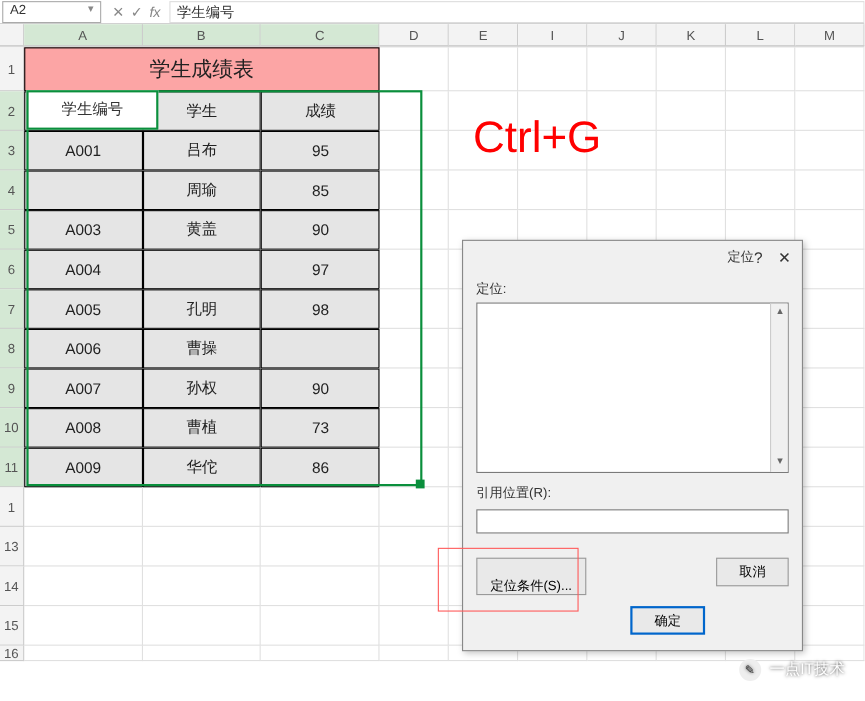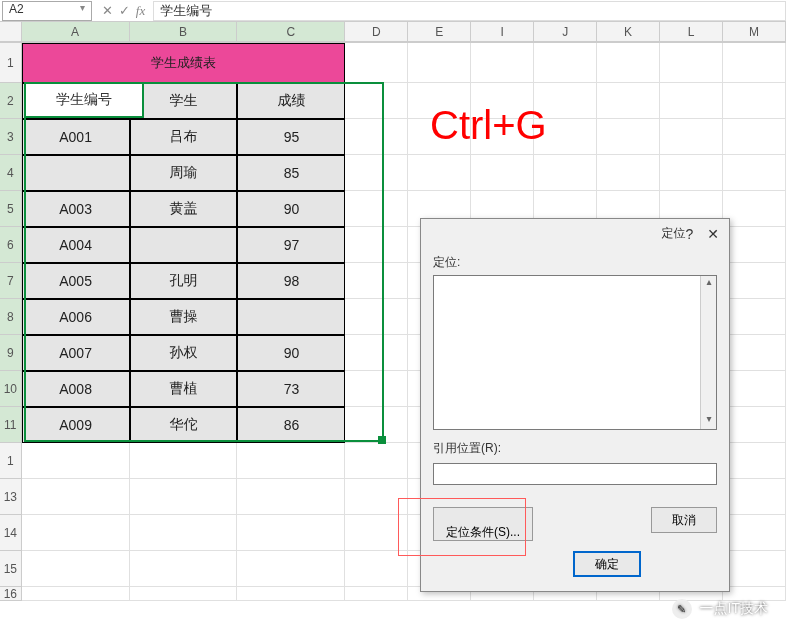--- a/index.html
+++ b/index.html
@@ -30,21 +30,21 @@
     margin: 0 2px;
     padding: 0 6px;
     display: flex;
     align-items: flex-start;
     justify-content: space-between;
     font-size: 12px;
   }
   .name-box .dd { color:#888; font-size:10px; }
   .fx-buttons { display:flex; align-items:center; gap:6px; padding:0 8px; color:#888; }
   .fx-buttons span { cursor:default; }
-  .fx { font-style: italic; font-family: Liberation Serif, serif; }
+  .fx { font-style: italic; font-family: Liberation Sans, sans-serif; }
   .formula-bar {
     flex:1;
     height:20px;
     border:1px solid #ddd;
     padding:0 6px;
     display:flex;
     align-items:center;
     font-size:13px;
   }
 
@@ -98,22 +98,22 @@
   }
   .cellA,.cellB,.cellC { width:120px; }
   .cellD,.cellE,.cellI,.cellJ,.cellK,.cellL,.cellM { width:70px; }
   .r1 { height:40px; }
   .r-data { height:36px; }
 
   
   .tbl-area { background:#e5e5e5; }
   .tbl-border { border:1px solid #000 !important; }
   .tbl-title {
-    background:#ec4899;
-    font-size:13px;
+    background:#fca5a5;
+    font-size:19px;
     border:1px solid #000 !important;
   }
 
   
   .selection-outline {
     position:absolute;
     left:24px;
     top:60px;
     width:360px;
     height:360px;

